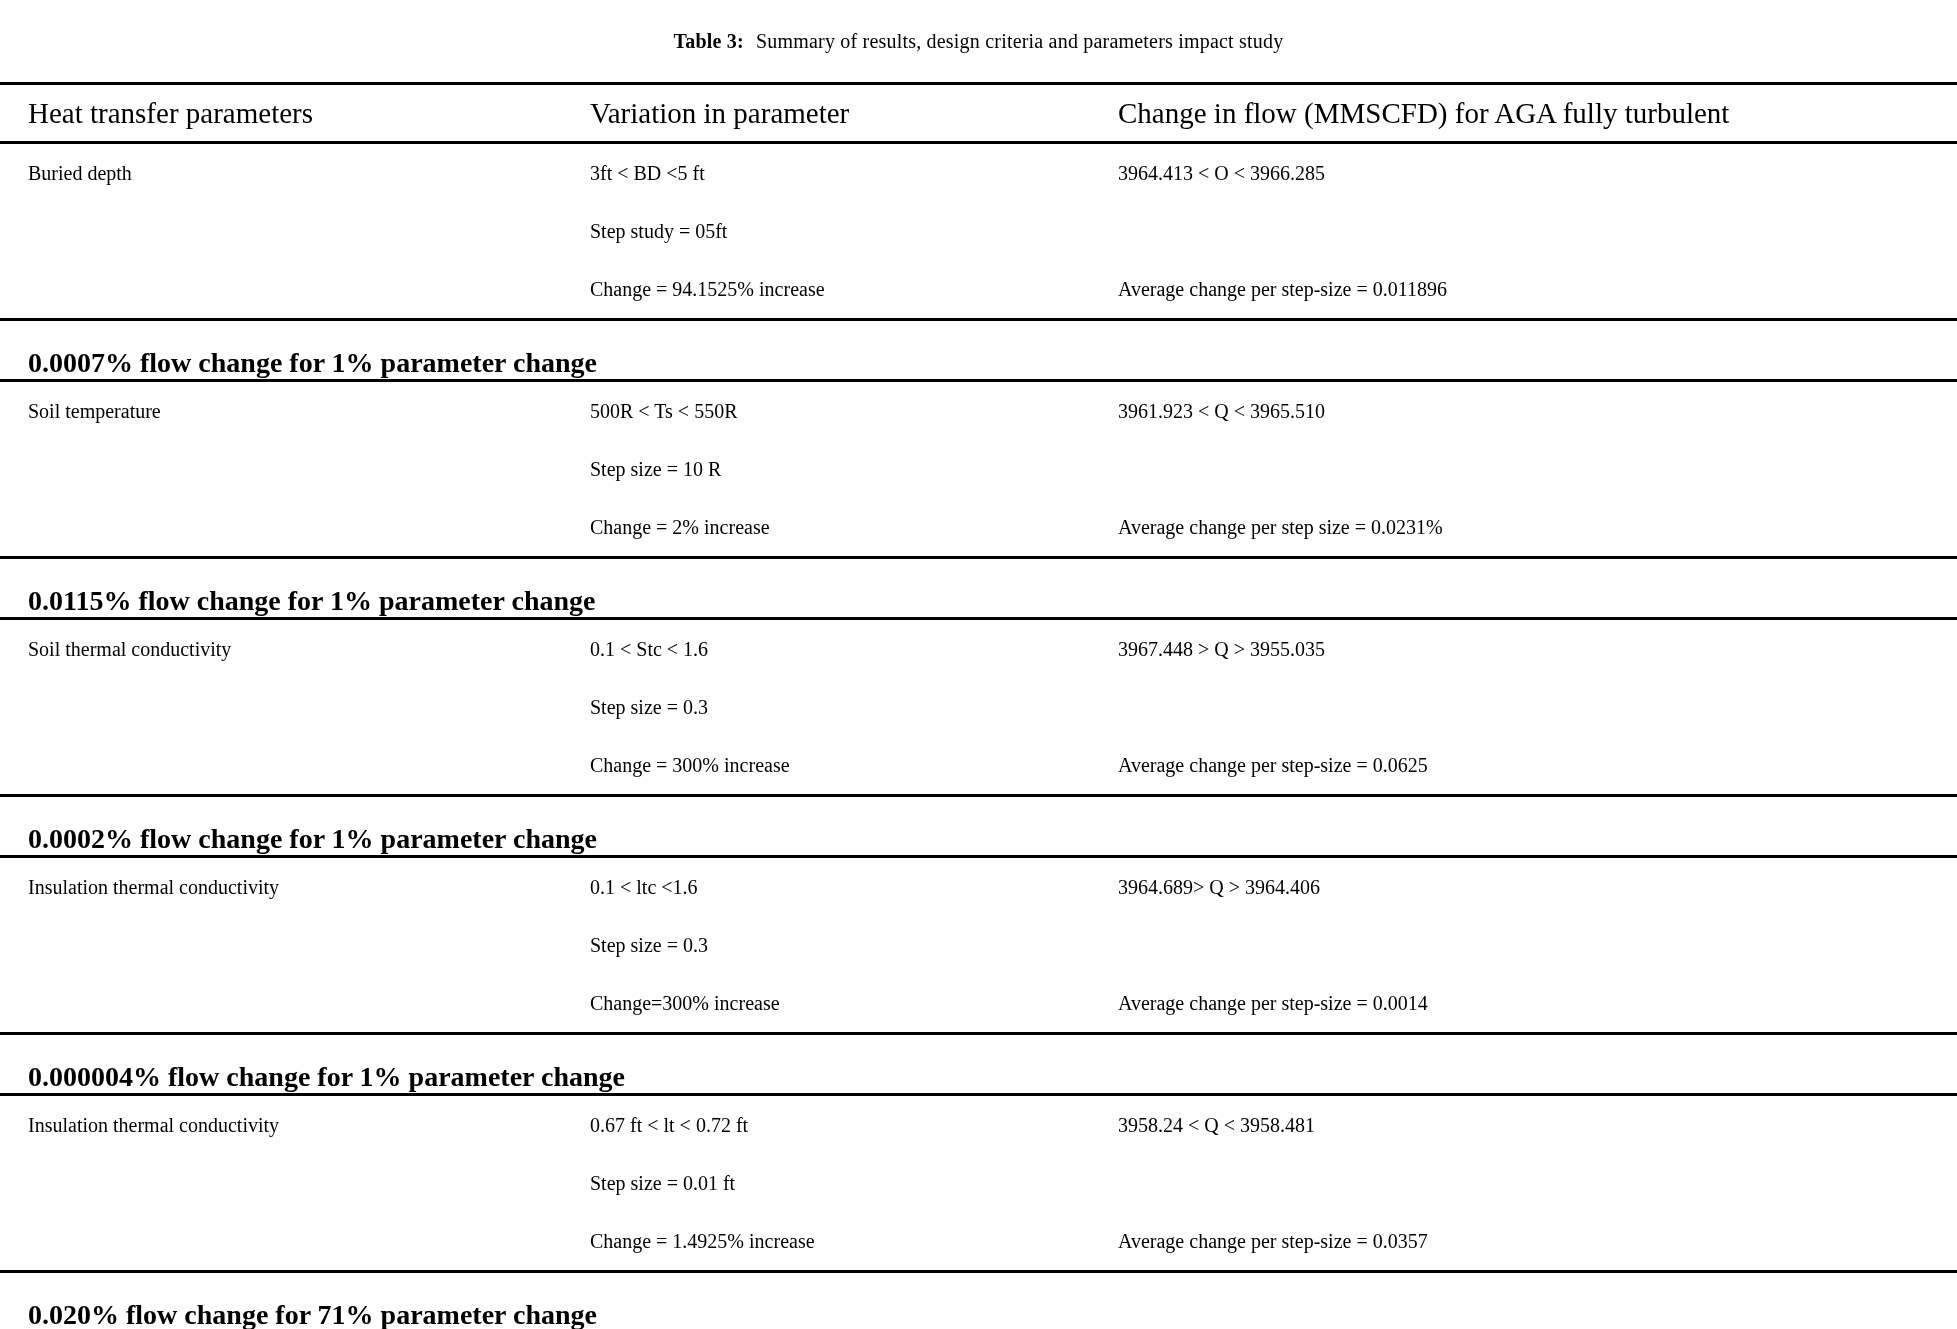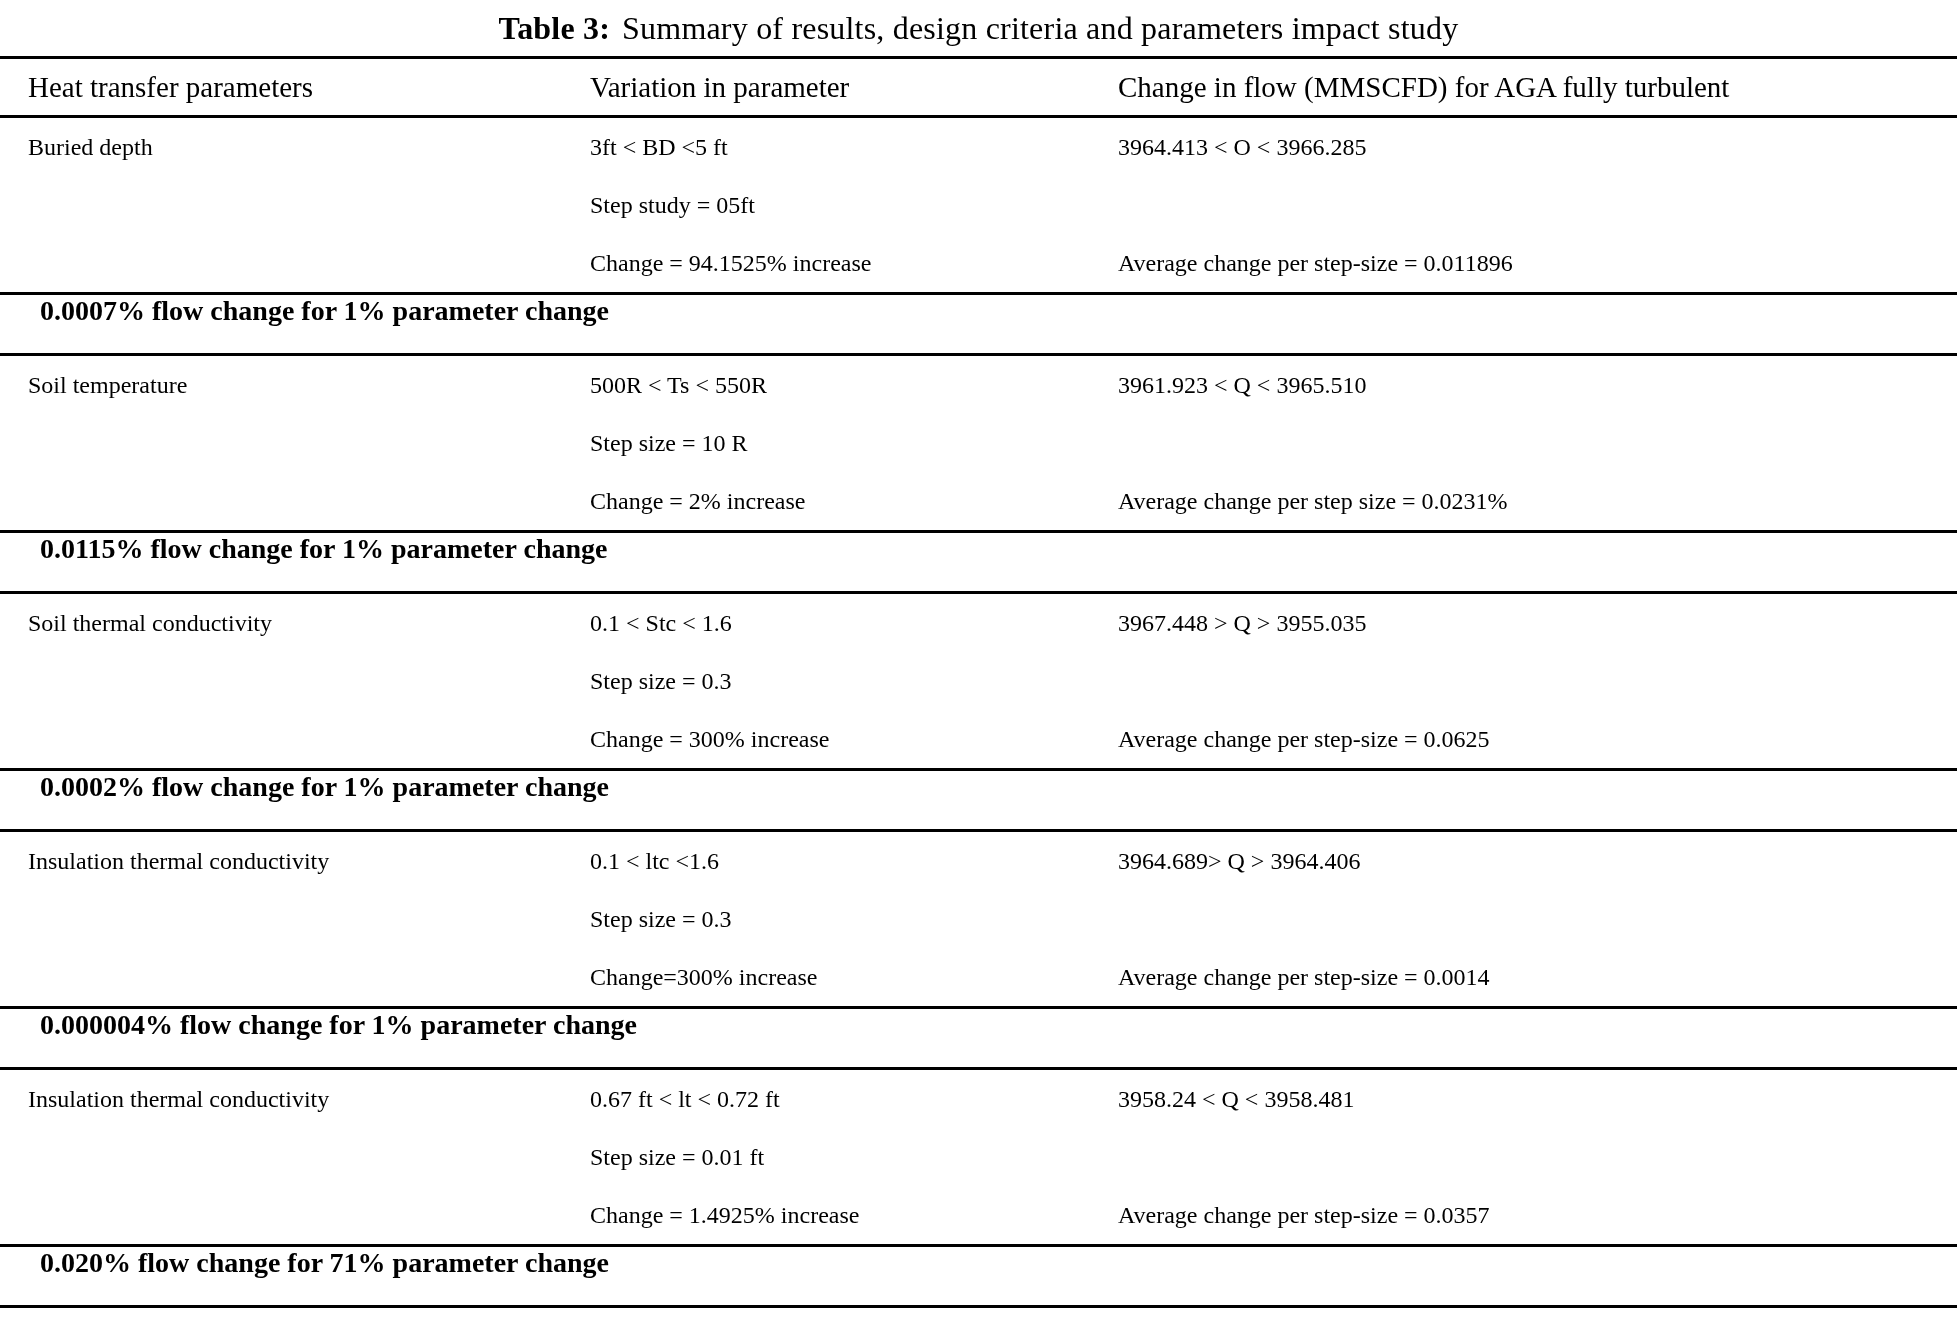--- a/index.html
+++ b/index.html
@@ -10,25 +10,25 @@
     font-family: "Liberation Serif", "DejaVu Serif", serif;
   }
   .page {
     position: relative;
     width: 1957px;
     height: 1329px;
     background: #ffffff;
     overflow: hidden;
   }
   .title-wrap {
-    height: 56px;
+    height: 82px;
     display: flex;
     align-items: center;
     justify-content: center;
-    font-size: 32px;
+    font-size: 20px;
     letter-spacing: 0.2px;
   }
   .title-label {
     font-weight: bold;
     margin-right: 12px;
   }
   .rule {
     height: 3px;
     background: #000000;
   }
@@ -45,31 +45,31 @@
   }
   .header-cell {
     display: flex;
     align-items: center;
     white-space: nowrap;
   }
   .block .cell {
     height: 58px;
     display: flex;
     align-items: center;
-    font-size: 24px;
+    font-size: 20px;
     white-space: nowrap;
   }
   .bold {
     font-weight: normal;
   }
   .section-row {
     height: 58px;
     display: flex;
-    align-items: flex-start;
-    padding-left: 40px;
+    align-items: flex-end;
+    padding-left: 28px;
     font-size: 28px;
     font-weight: bold;
     white-space: nowrap;
   }
 </style>
 </head>
 <body>
 
 <div class="page">
 

